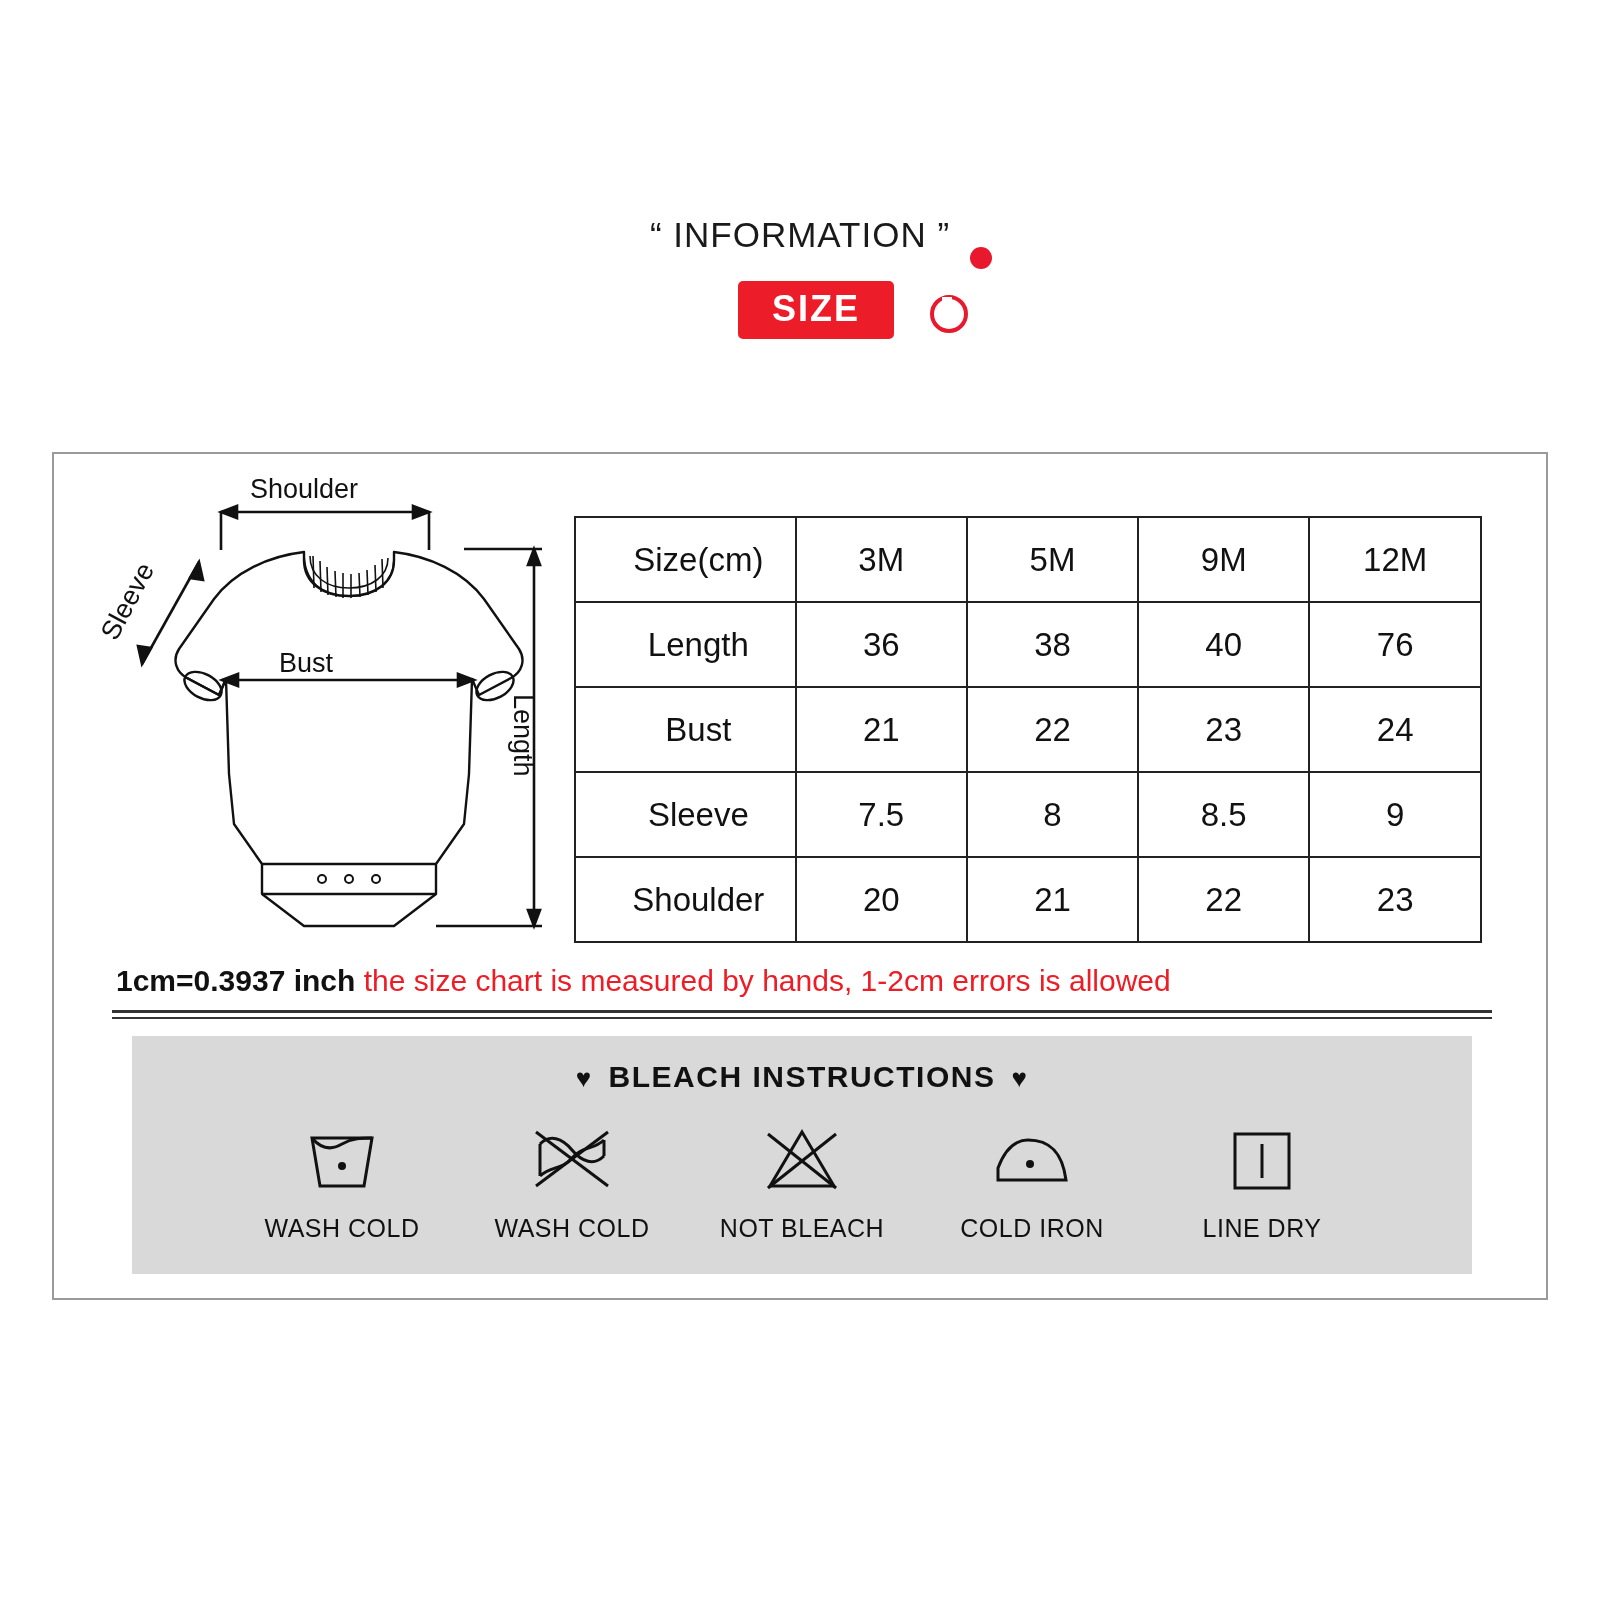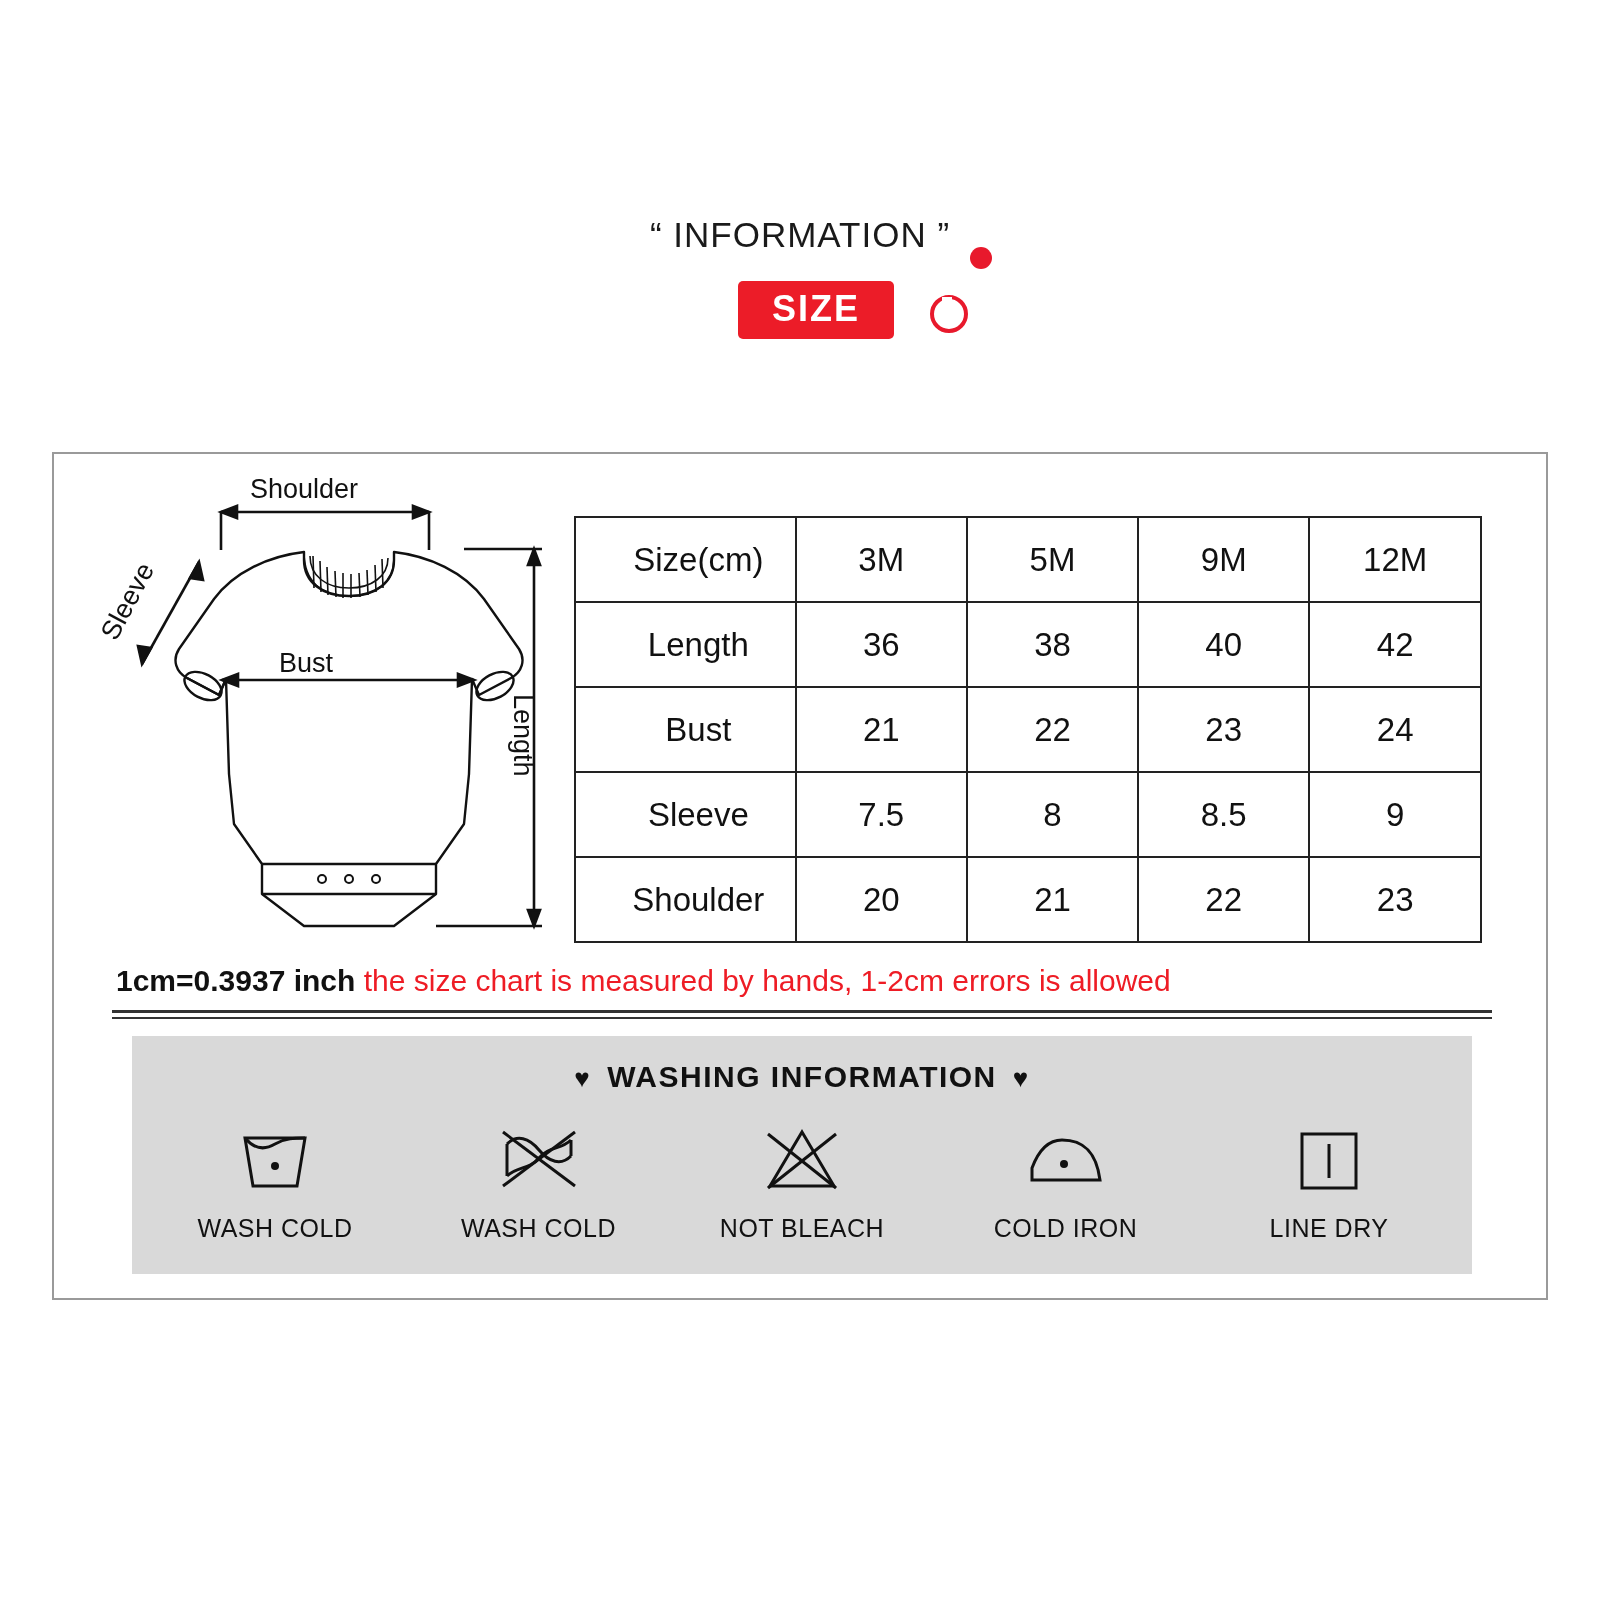--- a/index.html
+++ b/index.html
@@ -169,21 +169,21 @@
     color: #111;
     padding-top: 24px;
   }
   .wash-title .heart {
     color: #111;
     font-size: 26px;
     margin: 0 16px;
   }
   .wash-icons {
     display: flex;
-    justify-content: space-between;
+    justify-content: center;
     align-items: flex-start;
     margin-top: 26px;
     padding: 0 28px;
   }
   .wash-item {
     width: 230px;
     text-align: center;
   }
   .wash-item .glyph {
     height: 82px;
@@ -298,21 +298,21 @@
         <td class="cell">3M</td>
         <td class="cell">5M</td>
         <td class="cell">9M</td>
         <td class="cell">12M</td>
       </tr>
       <tr>
         <td class="rowhead">Length</td>
         <td class="cell">36</td>
         <td class="cell">38</td>
         <td class="cell">40</td>
-        <td class="cell">42</td>
+        <td class="cell">76</td>
       </tr>
       <tr>
         <td class="rowhead">Bust</td>
         <td class="cell">21</td>
         <td class="cell">22</td>
         <td class="cell">23</td>
         <td class="cell">24</td>
       </tr>
       <tr>
         <td class="rowhead">Sleeve</td>
@@ -335,21 +335,21 @@
     <span class="black">1cm=0.3937 inch</span>
     <span class="red">the size chart is measured by hands, 1-2cm errors is allowed</span>
   </div>
   <div class="note-rules">
     <div class="r1"></div>
     <div class="r2"></div>
   </div>
 
   <div class="wash-panel">
     <div class="wash-title">
-      <span class="heart">♥</span><span>WASHING INFORMATION</span><span class="heart">♥</span>
+      <span class="heart">♥</span><span>BLEACH INSTRUCTIONS</span><span class="heart">♥</span>
     </div>
 
     <div class="wash-icons">
 
       <div class="wash-item">
         <div class="glyph">
           <svg width="80" height="74" viewBox="0 0 80 74">
             <path d="M10 14 L70 14 L62 62 L18 62 Z" fill="none" stroke="#111" stroke-width="3"></path>
             <path d="M10 14 C20 26, 30 26, 40 20 C50 14, 60 14, 70 14" fill="none" stroke="#111" stroke-width="3"></path>
             <circle cx="40" cy="42" r="4" fill="#111"></circle>

